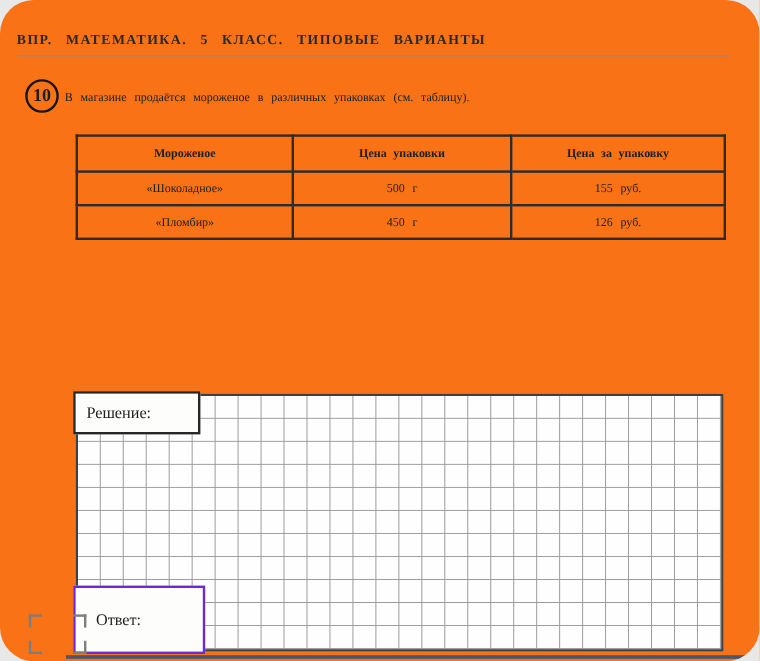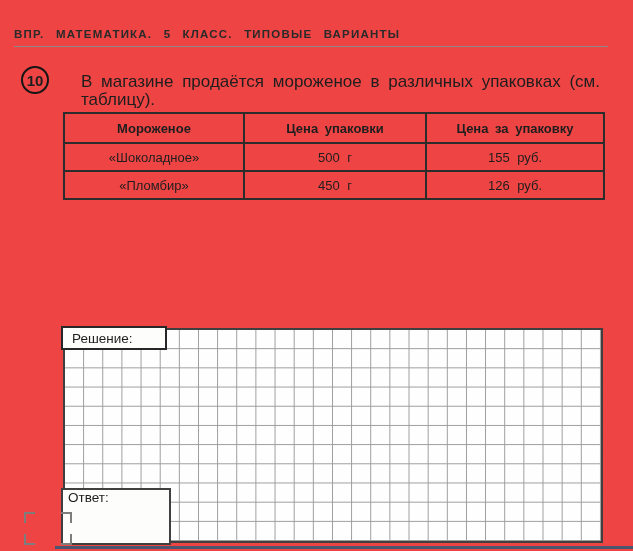--- a/index.html
+++ b/index.html
@@ -1,22 +1,23 @@
 <!DOCTYPE html>
 <html><head>
 <meta charset="utf-8">
 <style>
   html,body{margin:0;padding:0;background:#e8e8e8;}
   .page{
     position:relative;
     width:633px;height:551px;
-    background:#ef4444;
-    font-family:Liberation Sans, sans-serif;
+    background:#f97316;
+    font-family:Liberation Serif, serif;
     color:#1e1e1e;
     overflow:hidden;
+    border-radius:28px;
   }
   
   .running-head{
     position:absolute;left:14px;top:28px;
     font-size:11.5px;font-weight:bold;
     letter-spacing:1.2px;word-spacing:7px;
     color:#2a2a2a;white-space:nowrap;
   }
   .head-rule{
     position:absolute;left:14px;top:46px;width:594px;height:1px;
@@ -24,32 +25,32 @@
   }
   
   .problem-badge{
     position:absolute;left:21px;top:66px;
     width:28px;height:28px;border:2px solid #151515;border-radius:50%;
     box-sizing:border-box;
     display:flex;align-items:center;justify-content:center;
     font-size:15px;font-weight:bold;text-align:right;
   }
   .problem-text{
-    position:absolute;left:81px;top:73px;width:540px;
-    font-size:17px;line-height:18px;word-spacing:4px;
+    position:absolute;left:54px;top:73px;width:540px;
+    font-size:10px;line-height:18px;word-spacing:4px;
   }
   
   .price-table{
     position:absolute;left:63px;top:112px;width:540px;
     border-collapse:collapse;table-layout:fixed;
   }
   .price-table th,.price-table td{
     border:2px solid #2c2c2c;
     text-align:center;vertical-align:middle;
-    font-size:13px;padding:0;
+    font-size:10px;padding:0;
   }
   .price-table th{height:28px;font-weight:bold;word-spacing:3px;}
   .price-table td{height:26px;font-weight:normal;word-spacing:4px;margin-left:32px;}
   .col-flavor{width:180px;}
   .col-mass{width:182px;}
   .col-price{width:178px;}
   
   .question-text{
     position:absolute;left:63px;top:264px;width:540px;
     font-size:13.5px;line-height:19px;
@@ -59,29 +60,29 @@
   .work-grid{
     position:absolute;left:63px;top:328px;width:540px;height:215px;
     box-sizing:border-box;border:2px solid #3f3f3f;background:#fefefe;
     background-image:
       linear-gradient(to right,#9b9b9b 1px,transparent 1px),
       linear-gradient(to bottom,#9b9b9b 1px,transparent 1px);
     background-size:19.15px 19.2px;
     background-position:-1px -1px;
   }
   .solution-box{
-    position:absolute;left:61px;top:326px;width:106px;height:24px;
+    position:absolute;left:61px;top:326px;width:106px;height:36px;
     box-sizing:border-box;border:2px solid #272727;background:#fdfdfb;
     display:flex;align-items:center;padding-left:9px;
     font-size:13.5px;
   }
   .answer-box{
     position:absolute;left:61px;top:488px;width:110px;height:57px;
-    box-sizing:border-box;border:2px solid #404040;background:#fdfdfb;
-    display:flex;padding-left:5px;
+    box-sizing:border-box;border:2px solid #6d28d9;background:#fdfdfb;
+    display:flex;align-items:center;padding-left:17px;
     font-size:13.5px;
   }
   
   .crop{position:absolute;width:11px;height:11px;box-sizing:border-box;}
   .crop-tl{left:24px;top:512px;border-left:2px solid #7d7d7d;border-top:2px solid #7d7d7d;}
   .crop-tr{left:61px;top:512px;border-right:2px solid #7d7d7d;border-top:2px solid #7d7d7d;}
   .crop-bl{left:24px;top:534px;border-left:2px solid #7d7d7d;border-bottom:2px solid #7d7d7d;}
   .crop-br{left:61px;top:534px;border-right:2px solid #7d7d7d;border-bottom:2px solid #7d7d7d;}
   
   .bottom-rule{

